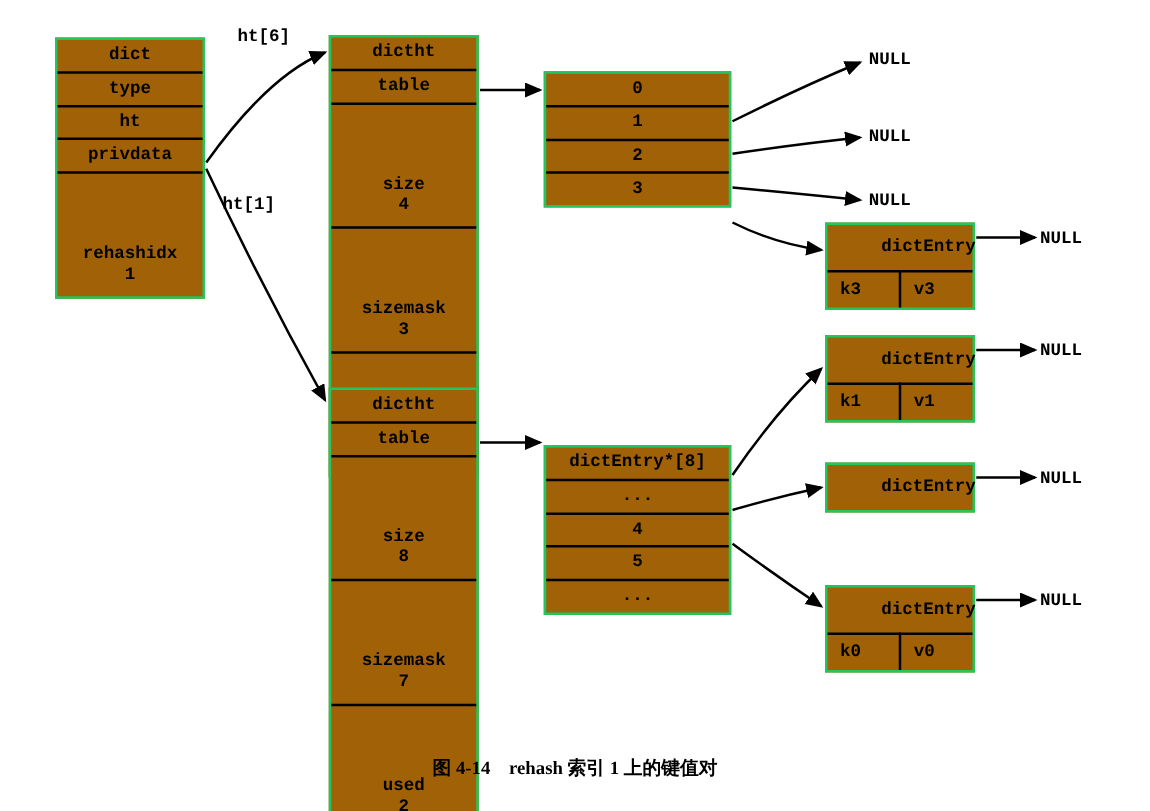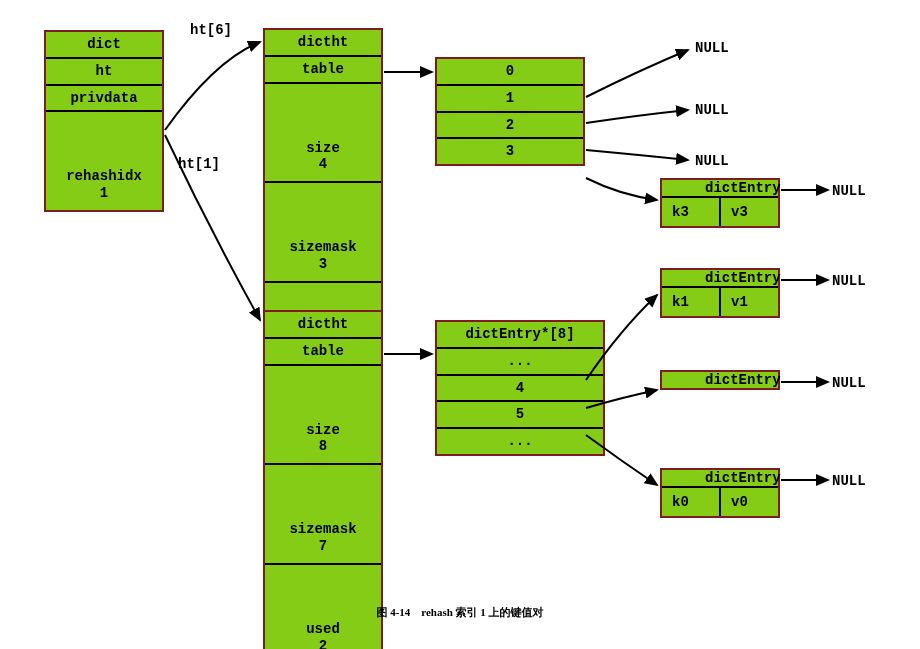--- a/index.html
+++ b/index.html
@@ -9,22 +9,22 @@
       font-size: 14px;
       width: 920px;
       height: 649px;
       margin: 0;
       padding: 0;
       position: relative;
       background: #fff;
     }
     .box {
       position: absolute;
-      border: 2px solid #7f1d1d;
-      background: #84cc16;
+      border: 2px solid #22c55e;
+      background: #a16207;
     }
     .cell {
       border-bottom: 2px solid #000;
       text-align: center;
       padding: 4px 8px;
       line-height: 1.2;
     }
     .cell:last-child { border-bottom: none; }
     .cell-tall { padding: 8px 8px; margin-top: 48px; }
     .label {
@@ -40,44 +40,45 @@
     }
     .entry-kv div {
       flex: 1;
       text-align: left;
       padding: 6px 10px;
       border-top: 2px solid #000;
     }
     .entry-kv div:first-child { border-right: 2px solid #000; }
     .entry-head {
       text-align: center;
-      padding: 0 6px;
+      padding: 10px 6px;
       margin-left: 37px;
     }
     svg.arrows {
       position: absolute;
       top: 0; left: 0;
       width: 920px;
       height: 649px;
       pointer-events: none;
     }
     .caption {
       position: absolute;
       width: 100%;
       text-align: center;
       font-family: "SimSun", "宋体", serif;
       font-weight: bold;
-      font-size: 11px;
+      font-size: 15px;
     }
   </style>
 </head>
 <body>
 
 <div class="box" style="left:44px; top:30px; width:120px;">
   <div class="cell">dict</div>
+  <div class="cell">type</div>
   <div class="cell">ht</div>
   <div class="cell">privdata</div>
   <div class="cell cell-tall">
     <span>rehashidx</span><br>
     <span>1</span>
   </div>
 </div>
 
 <div class="label" style="left:190px; top:22px;">ht[6]</div>
 <div class="label" style="left:178px; top:156px;">ht[1]</div>
@@ -116,21 +117,21 @@
   </div>
 </div>
 
 <div class="box" style="left:435px; top:57px; width:150px;">
   <div class="cell">0</div>
   <div class="cell">1</div>
   <div class="cell">2</div>
   <div class="cell">3</div>
 </div>
 
-<div class="box" style="left:435px; top:320px; width:170px;">
+<div class="box" style="left:435px; top:356px; width:150px;">
   <div class="cell">dictEntry*[8]</div>
   <div class="cell">...</div>
   <div class="cell">4</div>
   <div class="cell">5</div>
   <div class="cell">...</div>
 </div>
 
 <div class="label" style="left:695px; top:40px;">NULL</div>
 <div class="label" style="left:695px; top:102px;">NULL</div>
 <div class="label" style="left:695px; top:153px;">NULL</div>

